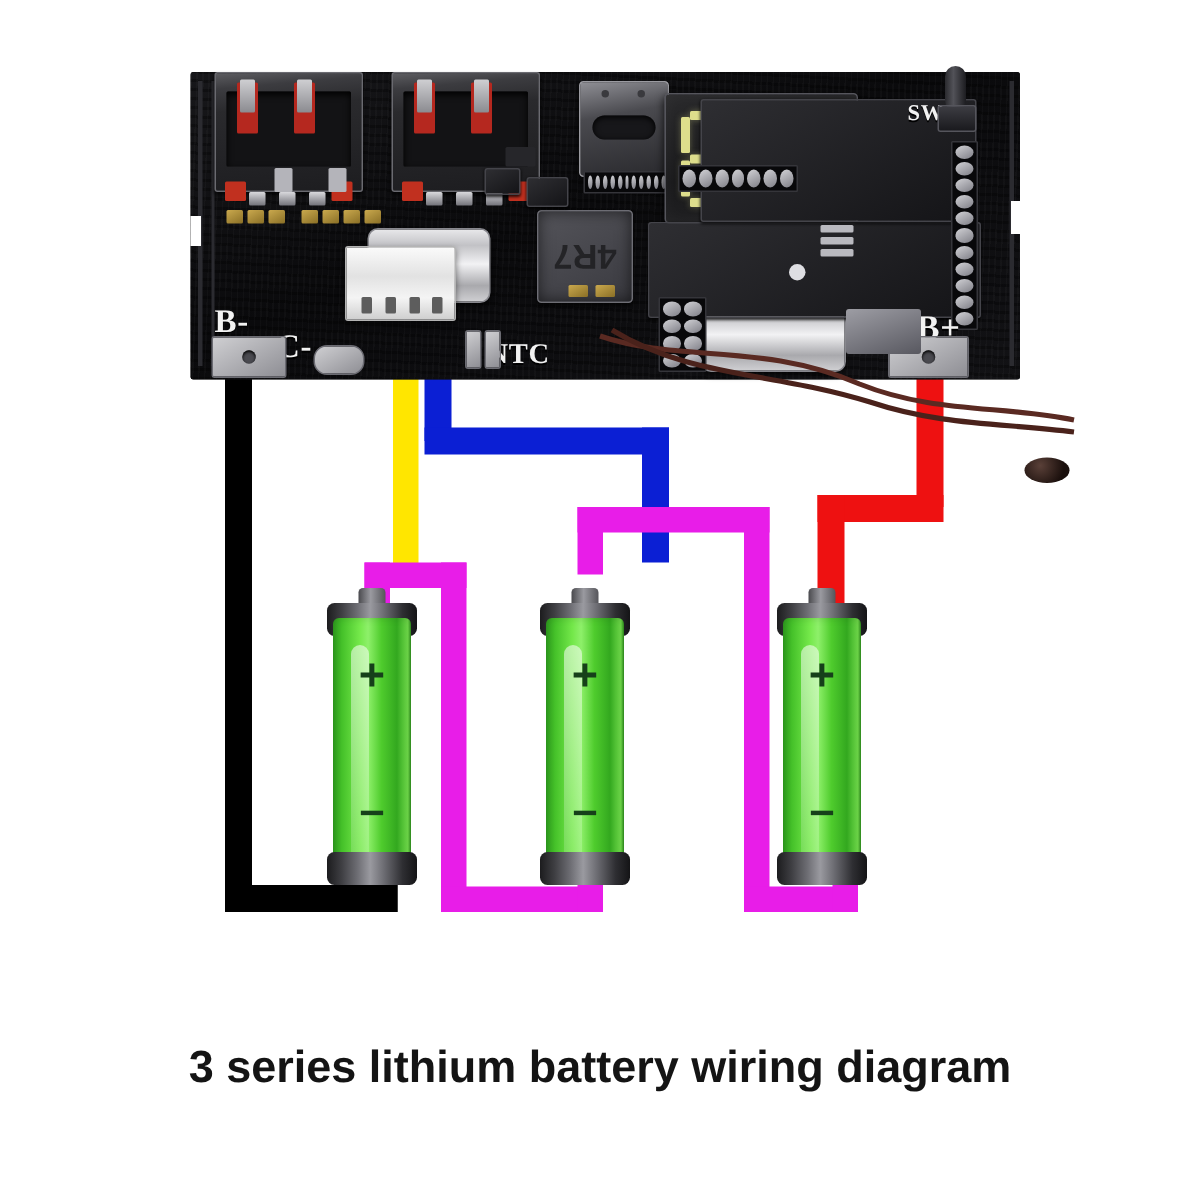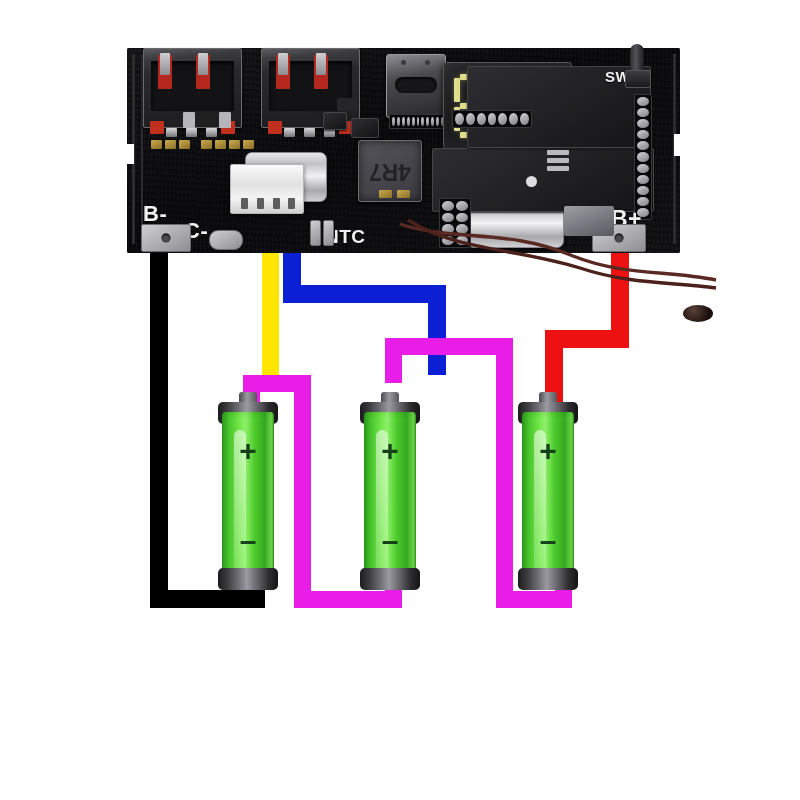--- a/index.html
+++ b/index.html
@@ -13,21 +13,21 @@
   #pcb{position:absolute;left:127px;top:48px;width:553px;height:205px;
        background:#0d0d0f;border-radius:2px;
        box-shadow:inset 0 0 28px rgba(255,255,255,.05);}
   #pcb-tex{position:absolute;inset:0;
      background:
        repeating-linear-gradient(92deg, rgba(255,255,255,.025) 0 1px, transparent 1px 4px),
        repeating-linear-gradient(3deg, rgba(0,0,0,.3) 0 2px, transparent 2px 6px),
        linear-gradient(160deg,#17171a 0%,#0a0a0c 45%,#121215 100%);
      border-radius:2px;}
   .pcb-edge{position:absolute;background:#2b2b30;}
-  .silk{position:absolute;color:#f2f2f2;font-weight:bold;font-family:Liberation Sans, sans-serif;
+  .silk{position:absolute;color:#f2f2f2;font-weight:bold;font-family:Liberation Serif, serif;
         letter-spacing:.5px;text-shadow:0 1px 0 #000;}
 
   
   .usba{position:absolute;width:97px;height:78px;border-radius:2px;
         background:linear-gradient(175deg,#5c5c60 0%,#3c3c40 12%,#2a2a2d 30%,#1d1d20 100%);
         border:1px solid #6a6a70;box-shadow:0 2px 3px rgba(0,0,0,.7);}
   .usba .cavity{position:absolute;left:7px;top:12px;right:7px;bottom:16px;
         background:#131315;border-radius:1px;box-shadow:inset 0 2px 5px #000;}
   .usba .tab{position:absolute;width:14px;height:34px;background:#b5281f;border-radius:1px;}
   .usba .pin{position:absolute;width:10px;height:22px;top:4px;
@@ -370,14 +370,15 @@
     <div class="smd" style="left:56px;top:64px;width:12px;height:16px;background:#b4b4ba;"></div>
     <div class="smd" style="left:92px;top:64px;width:12px;height:16px;background:#b4b4ba;"></div>
   </div>
 
   <svg id="ntc-wire" viewBox="0 0 320 110">
     <path d="M2,6 C55,24 110,10 175,38 C225,58 270,52 318,62" stroke="#5a2a22" stroke-width="3.4" fill="none"></path>
     <path d="M10,2 C62,34 118,30 182,50 C230,66 272,64 318,70" stroke="#4a221b" stroke-width="3.4" fill="none"></path>
   </svg>
   <div id="ntc-bead"></div>
 
+  <div id="caption">3 series lithium battery wiring diagram</div>
 
 </div>
 
 </body></html>

